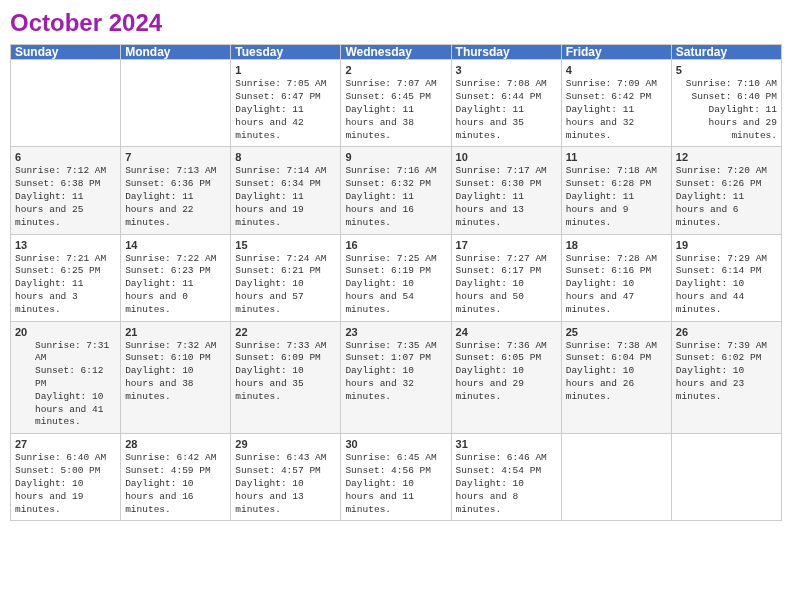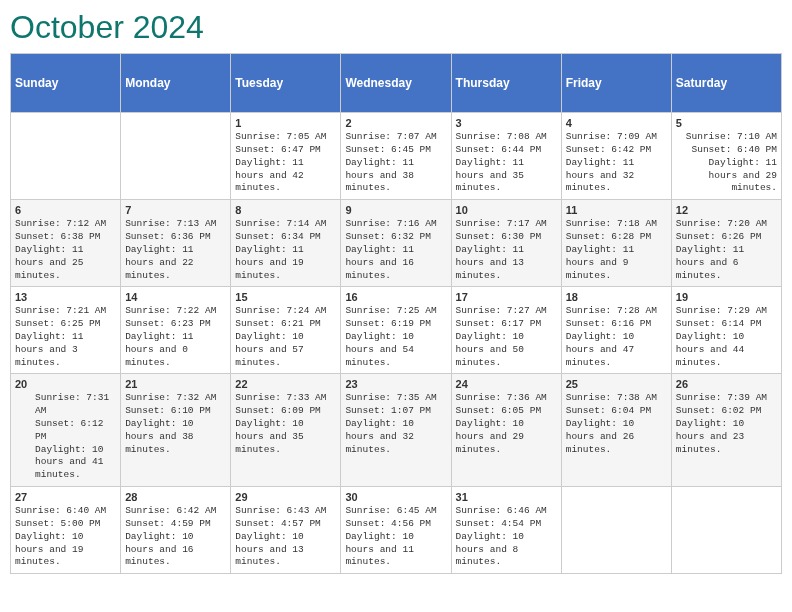--- a/index.html
+++ b/index.html
@@ -24,40 +24,40 @@
     .logo-blue { color: #3a7bd5; }
     .logo-icon {
       width: 20px;
       height: 20px;
       margin-left: 2px;
     }
     .title-block {
       text-align: right;
     }
     .month-title {
-      font-size: 32px;
-      font-weight: normal;
-      color: #0f766e;
+      font-size: 24px;
+      font-weight: bold;
+      color: #a21caf;
       line-height: 1.1;
     }
     .location-title {
       font-size: 14px;
       color: #555;
     }
     table {
       width: 100%;
       border-collapse: collapse;
       table-layout: fixed;
     }
     thead tr th {
       background-color: #4472c4;
       color: #fff;
       font-size: 12px;
       font-weight: bold;
-      padding: 22px 4px;
+      padding: 0 4px;
       text-align: left;
       border: 1px solid #ccc;
     }
     tbody tr td {
       border: 1px solid #ccc;
       vertical-align: top;
       padding: 4px;
       font-size: 10px;
       color: #333;
       height: 80px;

